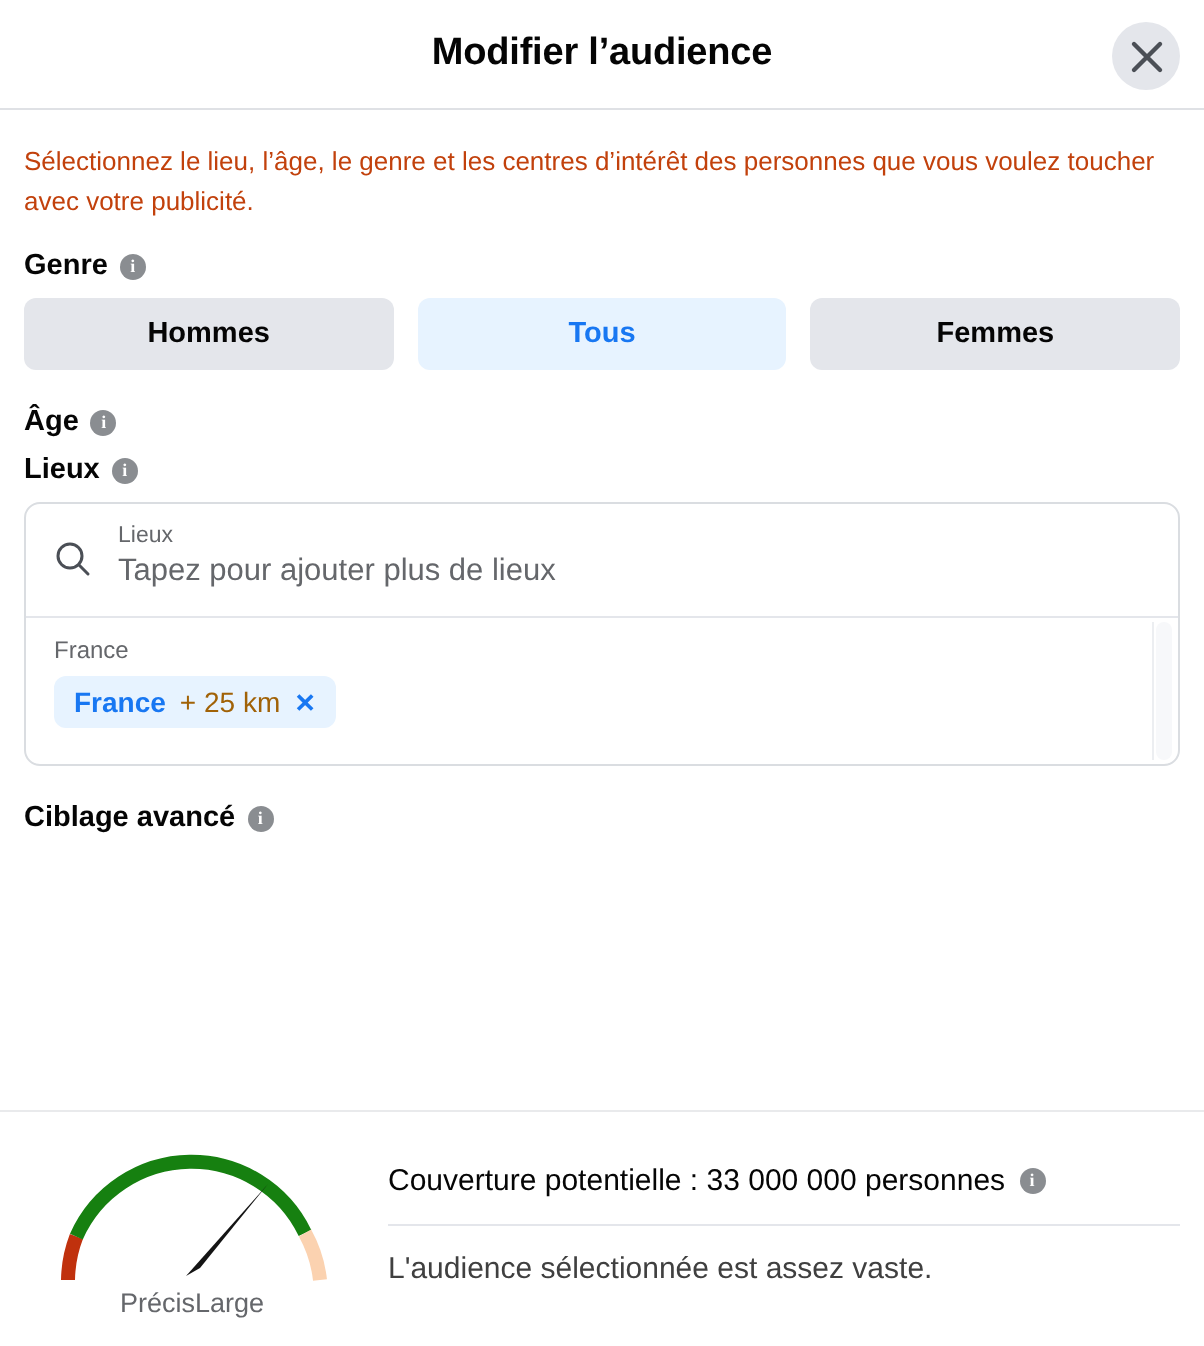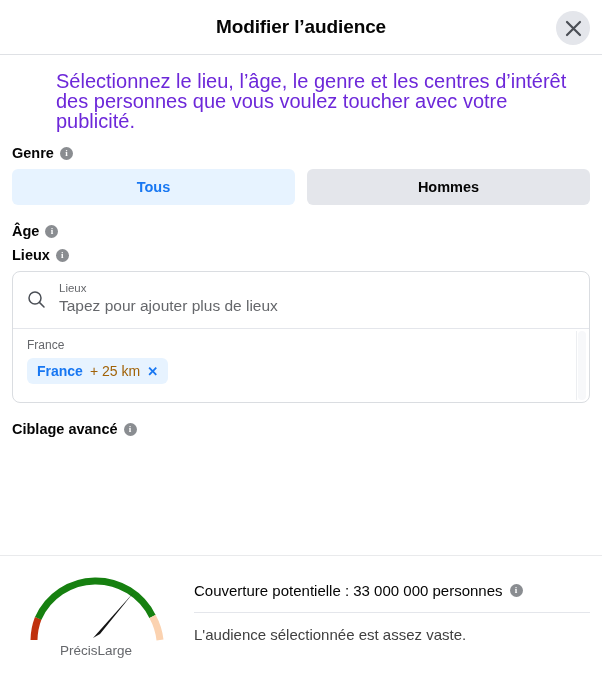--- a/index.html
+++ b/index.html
@@ -55,26 +55,25 @@
   .close-btn svg { display: block; }
 
   
   .body {
     flex: 1 1 auto;
     padding: 0 12px;
     overflow: hidden;
   }
 
   .intro {
-    font-size: 20px;
+    font-size: 13px;
     line-height: 20px;
-    color: #6d28d9;
+    color: #c2410c;
     padding: 16px 0 14px 0;
     max-width: 580px;
-    margin-left: 44px;
   }
 
   
   .sec-label {
     display: flex;
     align-items: center;
     gap: 6px;
     font-size: 14.5px;
     font-weight: bold;
     color: #050505;
@@ -335,22 +334,23 @@
 
   <div class="body">
 
     <div class="intro">Sélectionnez le lieu, l’âge, le genre et les centres d’intérêt des personnes que vous voulez toucher avec votre publicité.</div>
 
     <div class="sec-label">
       <span>Genre</span>
       <span class="info-icon">i</span>
     </div>
     <div class="gender-row">
+      <button class="gender-btn">Hommes</button>
       <button class="gender-btn selected">Tous</button>
-      <button class="gender-btn">Hommes</button>
+      <button class="gender-btn">Femmes</button>
     </div>
 
     <div class="sec-label">
       <span>Âge</span>
       <span class="info-icon">i</span>
     </div>
 
 
     <div class="sec-label">
       <span>Lieux</span>

